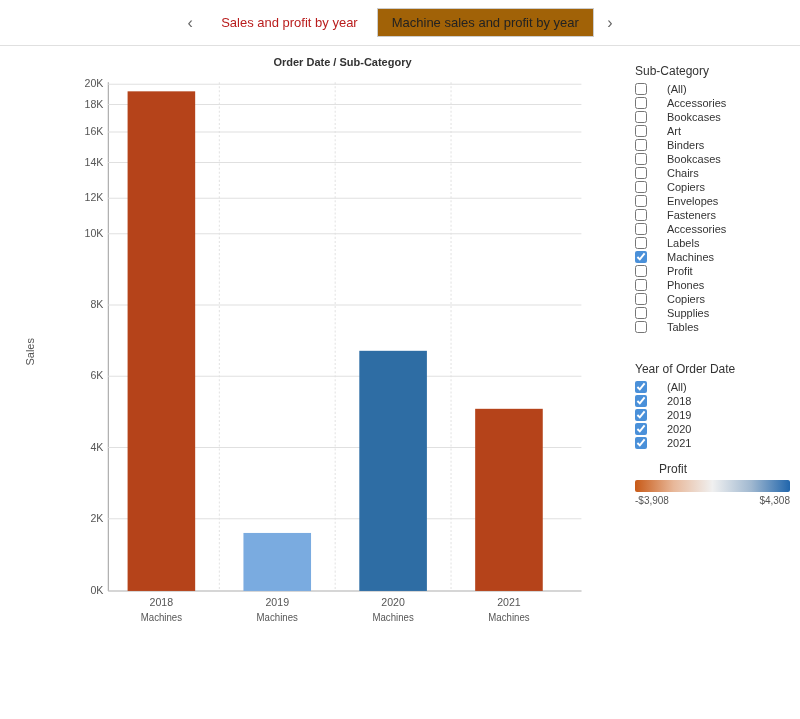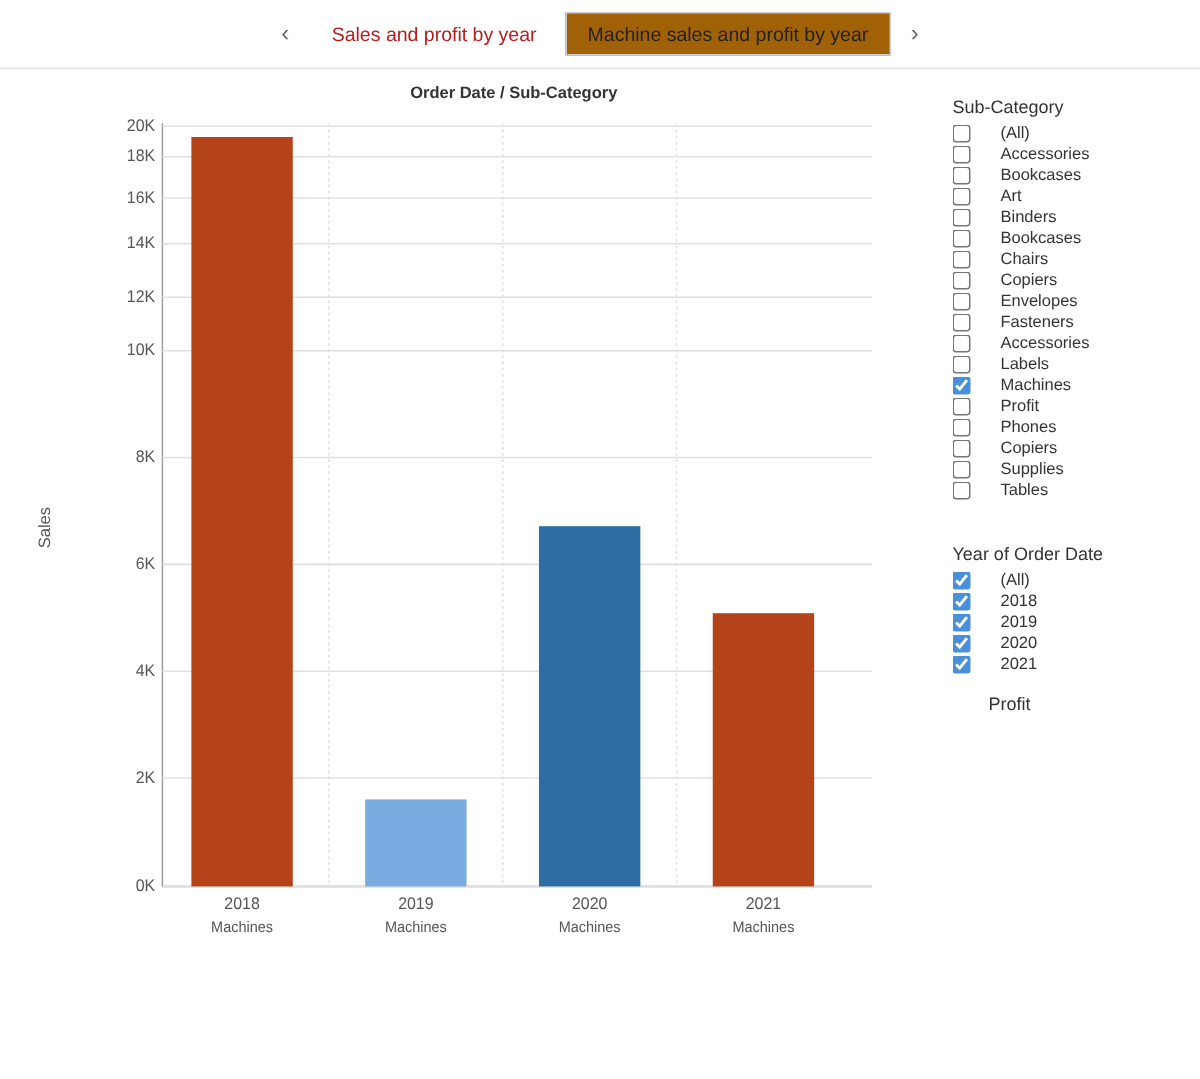--- a/index.html
+++ b/index.html
@@ -322,16 +322,23 @@
           <span>2020</span>
         </div>
         <div class="filter-item">
           <input type="checkbox" checked="" style="">
           <span>2021</span>
         </div>
       </div>
 
     <div class="sidebar-section-title" style="margin-top:12px;padding-left:24px;">Profit</div>
 
+    <div class="profit-legend">
+      <div class="profit-gradient"></div>
+      <div class="profit-labels">
+        <span>-$3,908</span>
+        <span>$4,308</span>
+      </div>
+    </div>
 
   </div>
 
 </div>
 
 </body></html>

